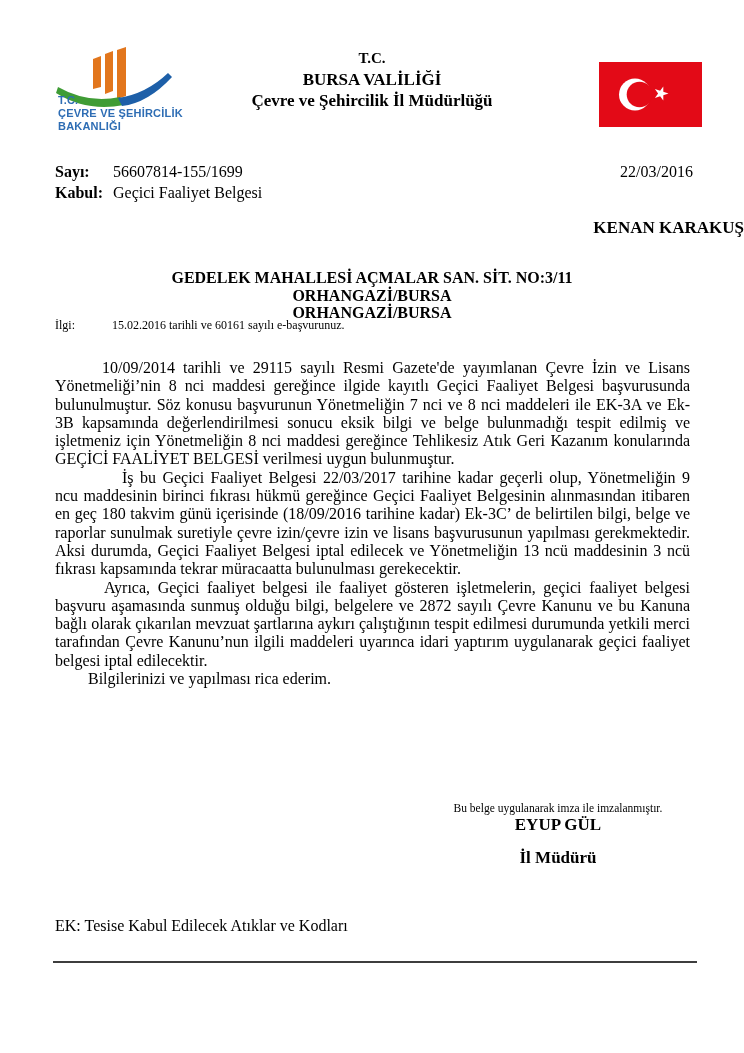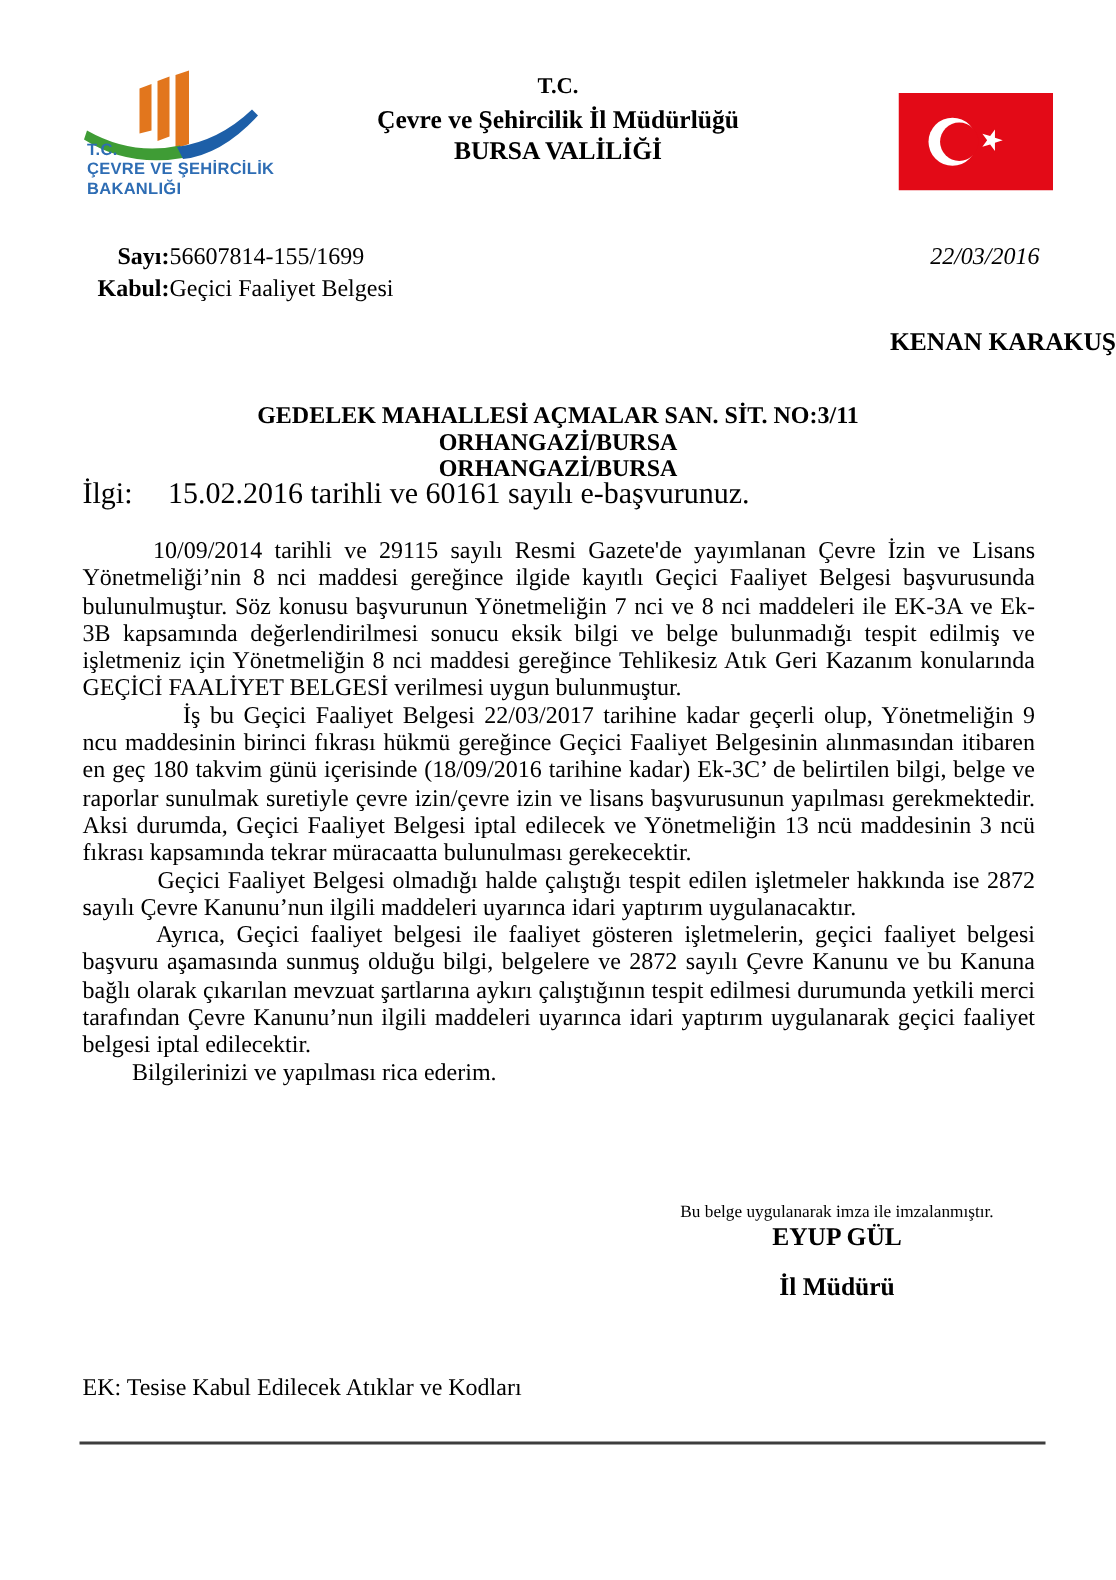--- a/index.html
+++ b/index.html
@@ -29,36 +29,36 @@
   .header-center .hc-tc { font-size: 15px; }
   .header-center .hc-line { font-size: 17px; }
   .flag-block {
     position: absolute;
     top: 62px; left: 599px;
     width: 103px; height: 65px;
   }
 
   
   .meta { position: absolute; top: 161px; left: 55px; right: 51px; font-size: 16px; line-height: 21px; }
-  .meta-row { display: flex; text-align: right; }
+  .meta-row { display: flex; }
   .meta-label { font-weight: bold; width: 58px; flex: 0 0 58px; }
-  .meta-date { position: absolute; top: 0; right: 0; font-style: italic; }
+  .meta-date { position: absolute; top: 0; right: 0; }
 
   
   .recipient-name {
     position: absolute; top: 218px; left: 0; right: 0;
     text-align: right; font-weight: bold; font-size: 17px;
   }
   .address-block {
     position: absolute; top: 269px; left: 0; right: 0;
     text-align: center; font-weight: bold; font-size: 16px; line-height: 17.6px;
   }
 
   
-  .ilgi-row { position: absolute; top: 318px; left: 55px; right: 54px; font-size: 20px; display: flex; }
+  .ilgi-row { position: absolute; top: 318px; left: 55px; right: 54px; font-size: 12px; display: flex; }
   .ilgi-label { width: 57px; flex: 0 0 57px; }
 
   
   .body-text {
     position: absolute;
     top: 359px; left: 55px;
     width: 635px;
     font-size: 16px;
     line-height: 18.3px;
     text-align: justify;
@@ -129,22 +129,22 @@
     </svg>
     <div class="logo-text">
       <div>T.C.</div>
       <div>ÇEVRE VE ŞEHİRCİLİK</div>
       <div>BAKANLIĞI</div>
     </div>
   </div>
 
   <div class="header-center">
     <div class="hc-tc">T.C.</div>
+    <div class="hc-line">BURSA VALİLİĞİ</div>
     <div class="hc-line">Çevre ve Şehircilik İl Müdürlüğü</div>
-    <div class="hc-line">BURSA VALİLİĞİ</div>
   </div>
 
   <div class="flag-block">
     <svg width="103" height="65" viewBox="0 0 103 65">
       <rect x="0" y="0" width="103" height="65" fill="#e30a17"></rect>
       <circle cx="36" cy="32.5" r="16" fill="#ffffff"></circle>
       <circle cx="40.5" cy="32.5" r="12.8" fill="#e30a17"></circle>
       <polygon fill="#ffffff" points="69.5,31.5 64.3,29.8 64.3,24.4 61.1,28.7 55.9,27.1 59.1,31.5 55.9,35.9 61.1,34.3 64.3,38.6 64.3,33.2"></polygon>
     </svg>
   </div>
@@ -169,21 +169,20 @@
   </div>
 
   <div class="ilgi-row">
     <span class="ilgi-label">İlgi:</span>
     <span>15.02.2016 tarihli ve 60161 sayılı e-başvurunuz.</span>
   </div>
 
   <div class="body-text">
     <p class="ind-1">10/09/2014 tarihli ve 29115 sayılı Resmi Gazete'de yayımlanan Çevre İzin ve Lisans Yönetmeliği’nin 8 nci maddesi gereğince ilgide kayıtlı Geçici Faaliyet Belgesi başvurusunda bulunulmuştur. Söz konusu başvurunun Yönetmeliğin 7 nci ve 8 nci maddeleri ile EK-3A ve Ek-3B kapsamında değerlendirilmesi sonucu eksik bilgi ve belge bulunmadığı tespit edilmiş ve işletmeniz için Yönetmeliğin 8 nci maddesi gereğince Tehlikesiz Atık Geri Kazanım konularında GEÇİCİ FAALİYET BELGESİ verilmesi uygun bulunmuştur.</p>
     <p class="ind-2">İş bu Geçici Faaliyet Belgesi 22/03/2017 tarihine kadar geçerli olup, Yönetmeliğin 9 ncu maddesinin birinci fıkrası hükmü gereğince Geçici Faaliyet Belgesinin alınmasından itibaren en geç 180 takvim günü içerisinde (18/09/2016 tarihine kadar) Ek-3C’ de belirtilen bilgi, belge ve raporlar sunulmak suretiyle çevre izin/çevre izin ve lisans başvurusunun yapılması gerekmektedir. Aksi durumda, Geçici Faaliyet Belgesi iptal edilecek ve Yönetmeliğin 13 ncü maddesinin 3 ncü fıkrası kapsamında tekrar müracaatta bulunulması gerekecektir.</p>
-    <p class="ind-3">Geçici Faaliyet Belgesi olmadığı halde çalıştığı tespit edilen işletmeler hakkında ise 2872 sayılı Çevre Kanunu’nun ilgili maddeleri uyarınca idari yaptırım uygulanacaktır.</p>
     <p class="ind-4">Ayrıca, Geçici faaliyet belgesi ile faaliyet gösteren işletmelerin, geçici faaliyet belgesi başvuru aşamasında sunmuş olduğu bilgi, belgelere ve 2872 sayılı Çevre Kanunu ve bu Kanuna bağlı olarak çıkarılan mevzuat şartlarına aykırı çalıştığının tespit edilmesi durumunda yetkili merci tarafından Çevre Kanunu’nun ilgili maddeleri uyarınca idari yaptırım uygulanarak geçici faaliyet belgesi iptal edilecektir.</p>
     <p class="ind-5">Bilgilerinizi ve yapılması rica ederim.</p>
   </div>
 
   <div class="signature-block">
     <div class="sig-note">Bu belge uygulanarak imza ile imzalanmıştır.</div>
     <div class="sig-name">EYUP GÜL</div>
     <div class="sig-title">İl Müdürü</div>
   </div>
 

